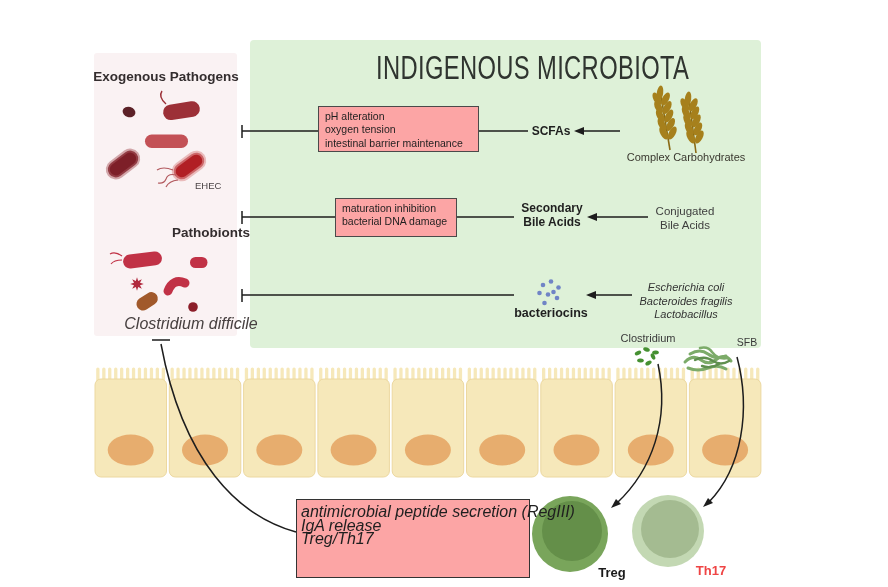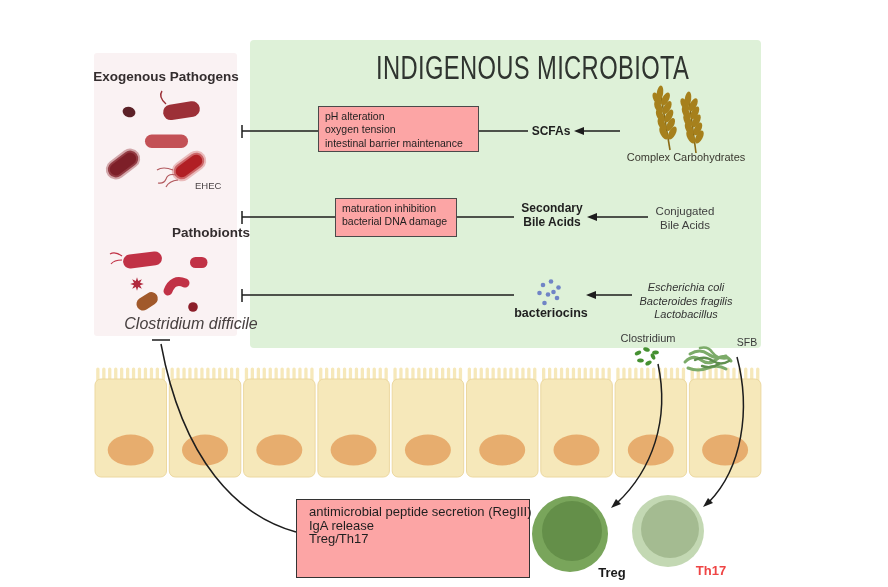--- a/index.html
+++ b/index.html
@@ -11,21 +11,21 @@
                background:var(--greenPanel,#def1d8);border-radius:4px;}
   svg.art{position:absolute;left:0;top:0;width:888px;height:587px;}
   .lbl{position:absolute;white-space:nowrap;line-height:1.18;color:#2e2b2c;}
   .ctr{transform:translateX(-50%);text-align:center;}
   .b{font-weight:bold;}
   .i{font-style:italic;}
   .wbox{position:absolute;background:#fca5a5;border:1px solid var(--boxBorder,#4a4a4a);
         box-sizing:border-box;color:#1f1f1f;}
   .wbox div{white-space:nowrap;}
   .box-sm{font-size:10.5px;line-height:13.4px;padding:3px 6px;}
-  .box-lg{font-size:13px;line-height:13.6px;padding:5px 12px;}
+  .box-lg{font-size:16px;line-height:13.6px;padding:5px 4px;font-style:italic;}
   .gb-title{position:absolute;left:250px;top:49px;width:566px;text-align:center;}
   .gb-title span{display:inline-block;font-size:33px;font-weight:400;color:#2f342f;
                  transform:scaleX(0.72);transform-origin:50% 50%;letter-spacing:0.5px;}
   .ln{stroke:var(--line,#1d1d1d);stroke-width:1.5;fill:none;}
   .arrow{fill:var(--line,#1d1d1d);stroke:none;}
 </style>
 </head>
 <body>
 
 <div class="stage">

